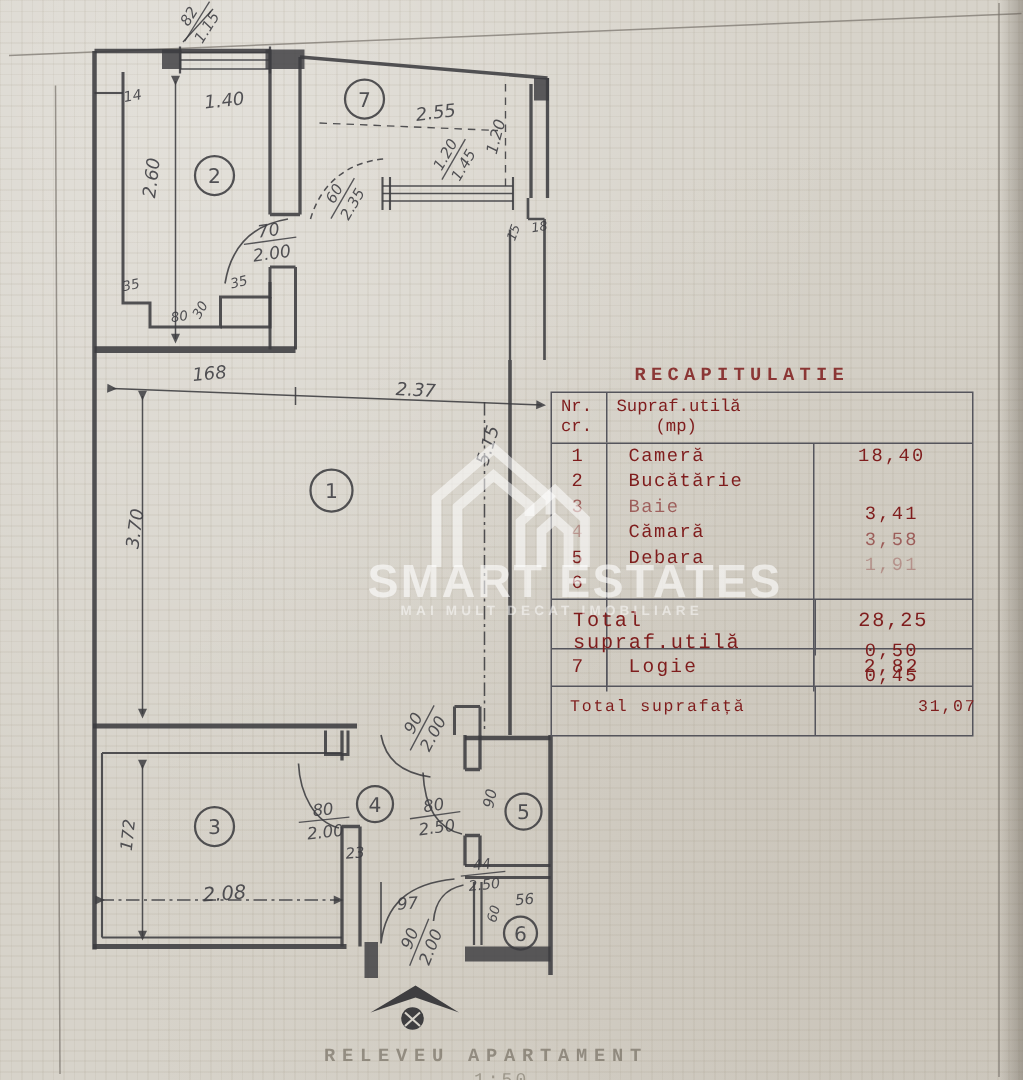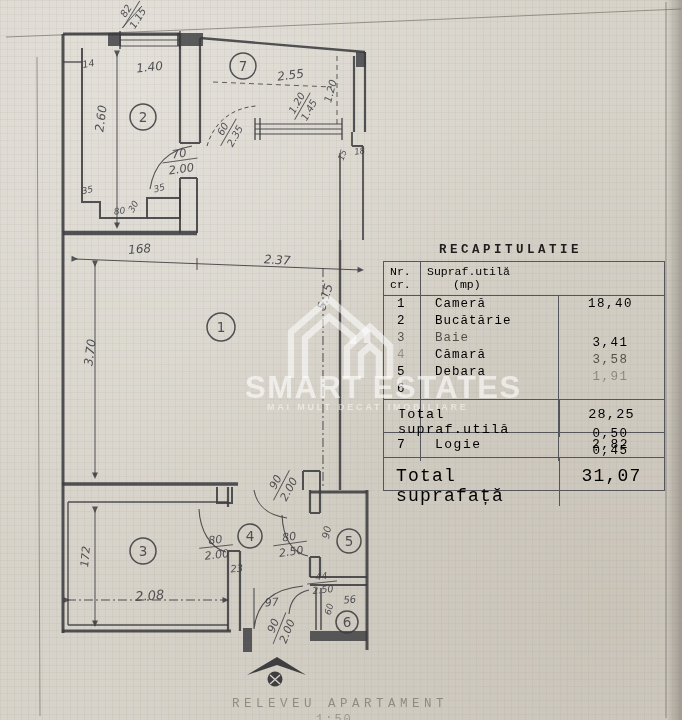--- a/index.html
+++ b/index.html
@@ -17,21 +17,21 @@
     background:linear-gradient(to right, rgba(95,88,78,0), rgba(95,88,78,.40));}
   svg{position:absolute;left:0;top:0;}
   
   .ink{stroke:#3c3c40;fill:none;stroke-opacity:.88;}
   .scanline{stroke:#76716a;stroke-width:1;fill:none;stroke-opacity:.7;}
   #plan text{fill:#3d3d42;font-family:"DejaVu Sans",sans-serif;font-style:italic;
     text-anchor:middle;opacity:.88;}
   #plan .roomnum{font-style:normal;font-size:13.5px;}
   #plan-labels line{stroke:#3d3d42;stroke-width:.9;stroke-opacity:.85;}
   
-  .recap{position:absolute;left:383px;top:243px;width:282px;color:#000000;
+  .recap{position:absolute;left:367px;top:243px;width:282px;color:#7f1d1d;
     font-family:"Liberation Mono","DejaVu Sans Mono",monospace;}
   .recap-title{letter-spacing:3.5px;font-size:12.5px;padding-left:56px;height:18px;font-weight:bold;opacity:.85;}
   .tbl{border:1.4px solid #55555c;width:280px;}
   .row3{display:grid;grid-template-columns:37px 138px 103px;}
   .row2{display:grid;grid-template-columns:176px 103px;}
   .c{padding-top:2px;}
   .br{border-right:1.4px solid #55555c;}
   .bb{border-bottom:1.4px solid #55555c;}
   .hdr{height:33px;font-size:11.5px;line-height:13px;}
   .hdr .c{padding-left:6px;padding-top:3px;}
@@ -41,26 +41,26 @@
   .colname .ln{padding-left:14px;letter-spacing:1px;}
   .colval .ln{text-align:center;letter-spacing:1.5px;}
   .totrow{height:32px;font-size:13.5px;letter-spacing:1.2px;}
   .totrow .c{padding-top:7px;padding-left:14px;}
   .totrow .v{text-align:center;padding-left:0;}
   .logierow{height:24px;font-size:13px;}
   .logierow .c{padding-top:4px;}
   .logierow .n{padding-left:13px;}
   .logierow .nm{padding-left:14px;letter-spacing:1.5px;}
   .logierow .v{text-align:center;padding-left:0;letter-spacing:1.5px;}
-  .tot2row{height:32px;font-size:18px;letter-spacing:1.2px;}
+  .tot2row{height:32px;font-size:11px;letter-spacing:1.2px;gap:36px;}
   .tot2row .c{padding-top:8px;padding-left:12px;}
   .tot2row .v{text-align:center;padding-left:0;}
   
-  .caption{position:absolute;left:232px;top:697px;font-family:"Liberation Mono","DejaVu Sans Mono",monospace;
-    font-size:12.5px;letter-spacing:4.5px;color:rgba(95,88,74,.55);}
+  .caption{position:absolute;left:216px;top:697px;font-family:"Liberation Mono","DejaVu Sans Mono",monospace;
+    font-size:12.5px;letter-spacing:4.5px;color:rgba(95,88,74,.55);font-weight:bold;}
   .caption2{position:absolute;left:316px;top:713px;font-family:"Liberation Mono","DejaVu Sans Mono",monospace;
     font-size:12px;letter-spacing:2px;color:rgba(95,88,74,.45);}
   
   .wm-txt{font-family:"Liberation Sans",sans-serif;font-weight:bold;}
 </style>
 </head>
 <body>
 
 <div id="stage">
   <div class="paper"></div>

